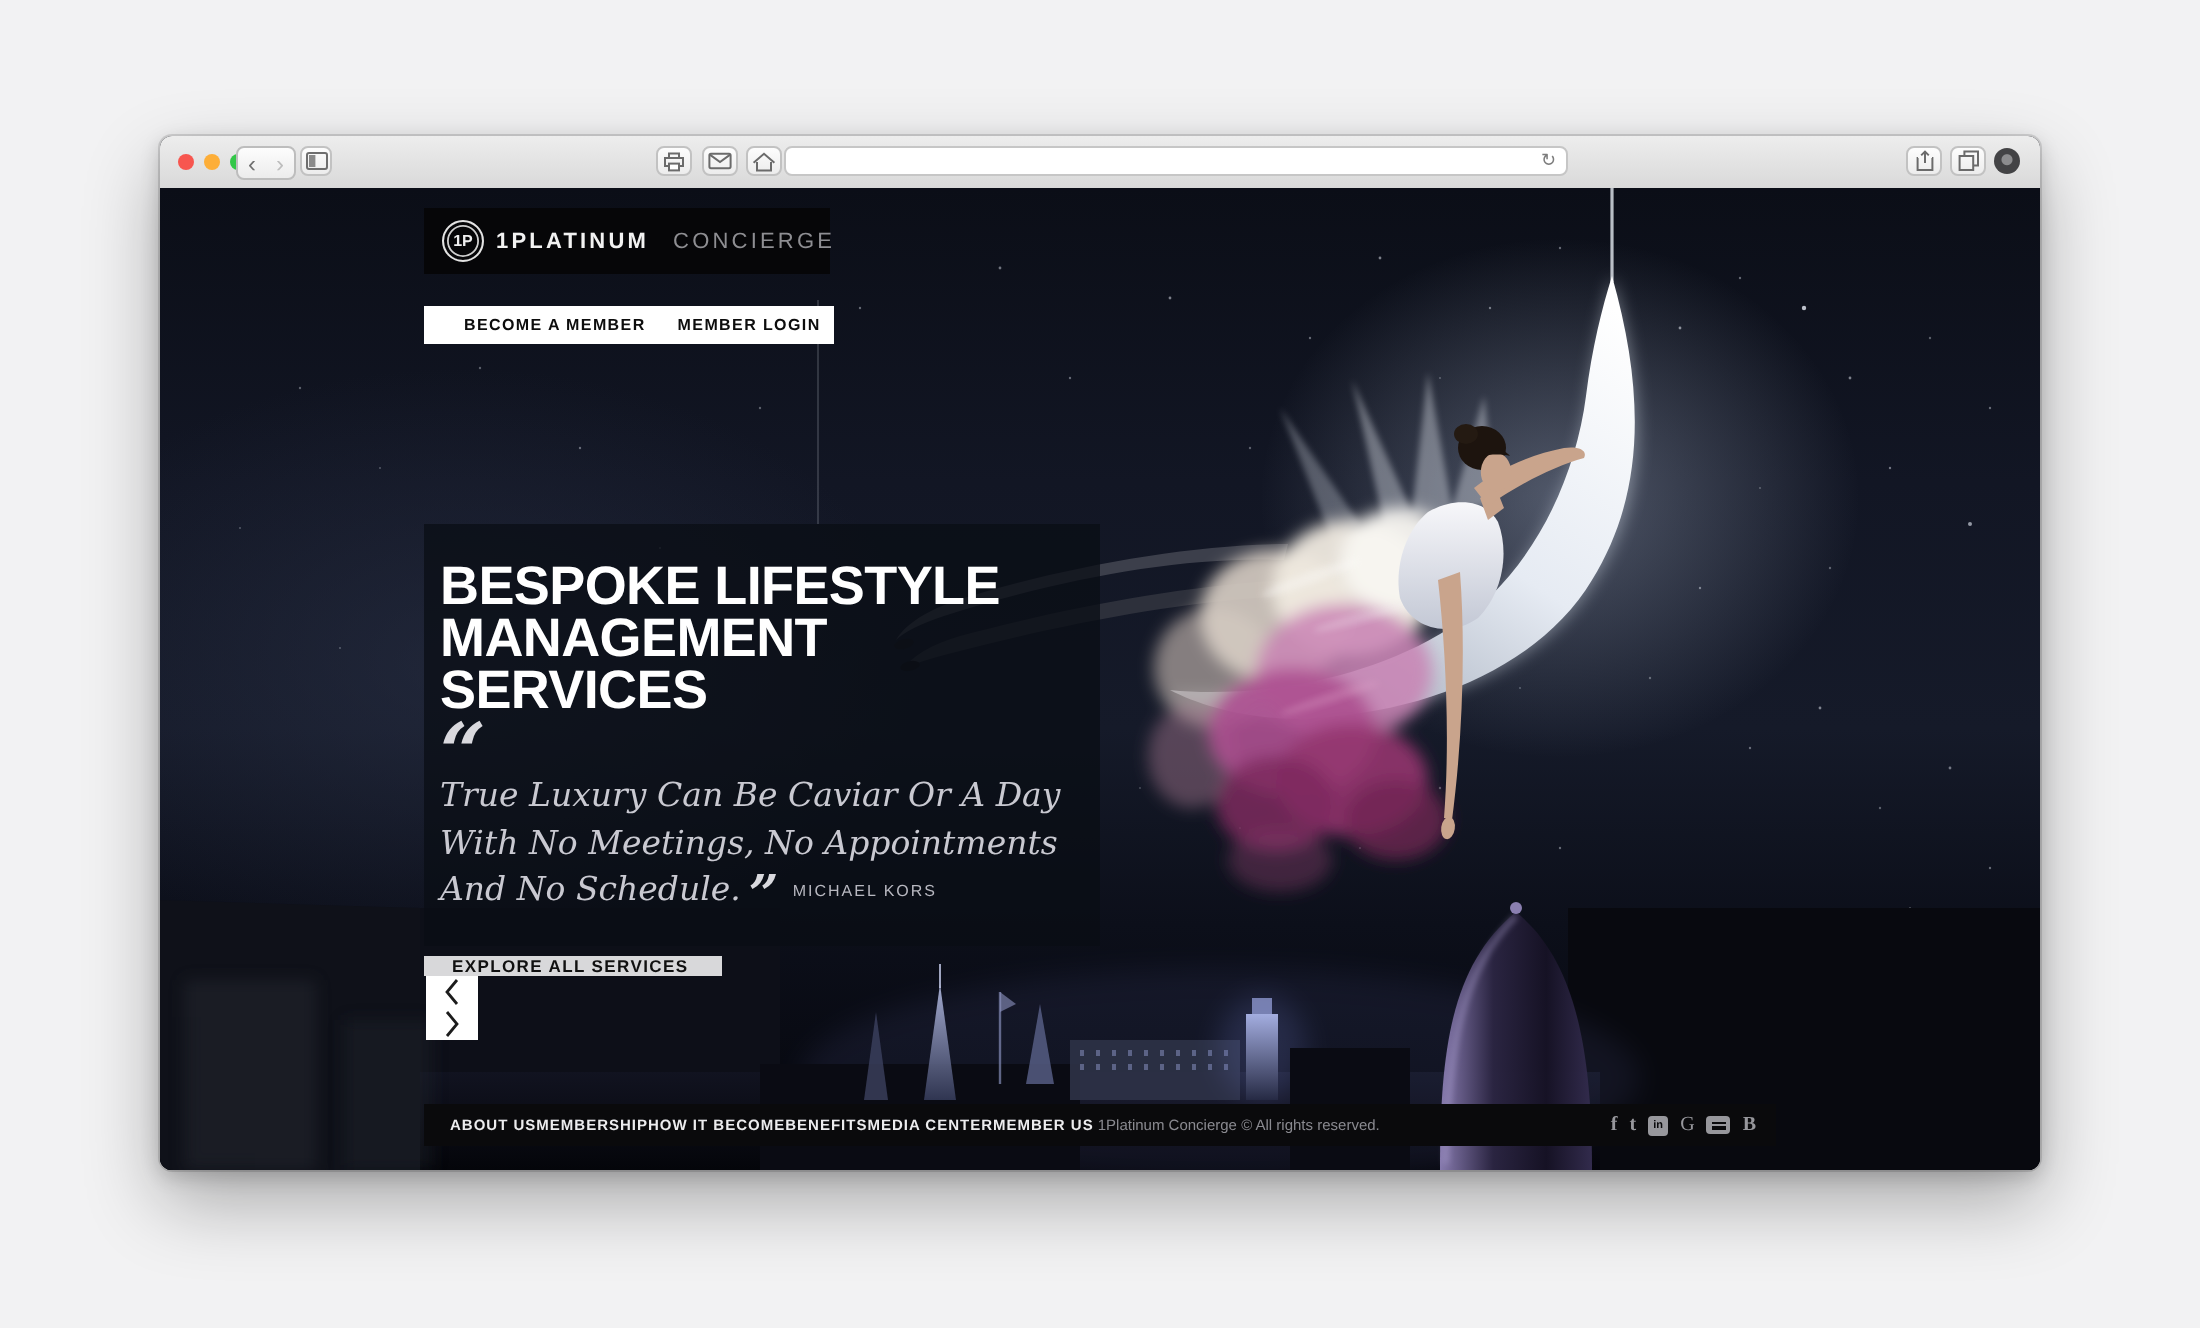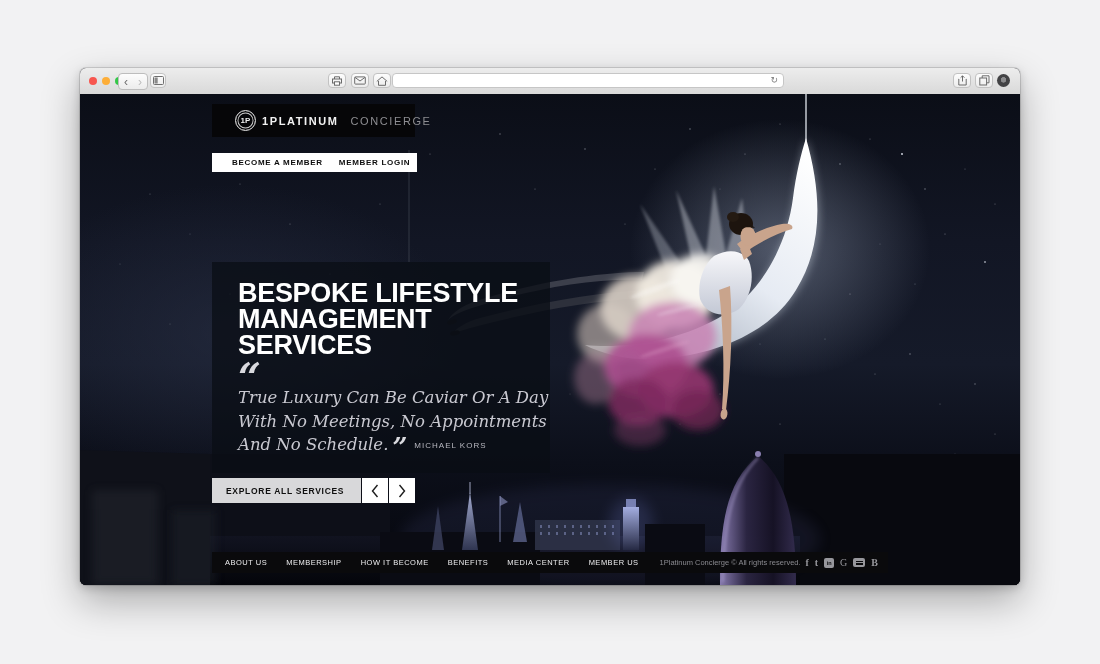--- a/index.html
+++ b/index.html
@@ -24,48 +24,48 @@
   .urlfield{position:absolute;left:312px;top:5px;width:392px;height:15px;background:#fff;
     border:1px solid #c6c6c6;border-radius:4px;box-sizing:border-box;display:flex;align-items:center;
     padding:0 5px;font-size:9px;color:#444;}
   .urlfield .reload{margin-left:auto;font-size:9px;color:#7c7c7c;line-height:9px;}
   .darkcircle{position:absolute;top:6px;width:13px;height:13px;border-radius:50%;
     background:radial-gradient(circle at 50% 45%,#8c8c8e 0 2.5px,#434345 3px);border:none;padding:0;}
   
   .site{position:absolute;left:0;top:26px;width:940px;height:491px;overflow:hidden;background:#0a0c14;}
   .scene{position:absolute;left:0;top:0;}
   .headerbar{position:absolute;left:132px;top:10px;width:203px;height:33px;background:#060608;
-    display:flex;align-items:center;padding-left:23px;box-sizing:border-box;}
+    display:flex;align-items:center;padding-left:9px;box-sizing:border-box;}
   .badge{width:19px;height:19px;border-radius:50%;border:1.6px solid #e3e3e3;box-shadow:inset 0 0 0 1.5px #060608,inset 0 0 0 2.4px #cfcfcf;
     display:flex;align-items:center;justify-content:center;font-size:8px;font-weight:bold;color:#efefef;flex:0 0 auto;}
   .brand-bold{margin-left:6px;font-size:11px;font-weight:bold;color:#f2f2f2;letter-spacing:1.6px;white-space:nowrap;}
   .brand-light{margin-left:12px;font-size:11px;color:#8e8e92;letter-spacing:1.6px;white-space:nowrap;}
   .memberbar{position:absolute;left:132px;top:59px;width:205px;height:19px;background:#ffffff;
     display:flex;align-items:center;gap:16px;padding-left:20px;box-sizing:border-box;}
   .memberbar a{font-size:8px;font-weight:bold;color:#0d0d0d;letter-spacing:.7px;text-decoration:none;white-space:nowrap;}
   .hero{position:absolute;left:132px;top:168px;width:338px;height:211px;background:rgba(10,13,20,.74);
-    box-sizing:border-box;padding:18px 0 0 26px;}
+    box-sizing:border-box;padding:18px 0 0 8px;}
   .hline{font-size:27px;line-height:26px;font-weight:bold;color:#ffffff;letter-spacing:-.3px;white-space:nowrap;}
   .qopen{display:block;font-family:"DejaVu Serif",serif;font-style:italic;font-weight:bold;
     font-size:40px;line-height:30px;height:24px;color:#d9d9de;margin-top:4px;}
   .qline{font-family:"DejaVu Serif",serif;font-style:italic;font-size:16.5px;line-height:23.5px;
     color:#c9c9d1;white-space:nowrap;}
   .qclose{font-family:"DejaVu Serif",serif;font-style:italic;font-weight:bold;font-size:26px;
     line-height:10px;color:#d9d9de;vertical-align:-6px;margin-left:4px;}
   .attrib{font-family:"Liberation Sans",sans-serif;font-style:normal;font-size:8px;color:#b8b8c0;
     letter-spacing:1px;margin-left:7px;vertical-align:2px;}
-  .explore{position:absolute;left:132px;top:384px;height:25px;display:flex;}
+  .explore{position:absolute;left:132px;top:384px;height:25px;display:flex;flex-direction:column;}
   .explore-label{width:149px;background:#d8d8da;display:flex;align-items:center;padding-left:14px;
     box-sizing:border-box;font-size:8.5px;font-weight:bold;letter-spacing:.7px;color:#101010;cursor:pointer;}
   .arrowbox{width:26px;height:25px;background:#ffffff;display:flex;align-items:center;justify-content:center;
     border:none;padding:0;margin-left:1px;cursor:pointer;}
   .footer{position:absolute;left:132px;top:458px;width:676px;height:21px;background:#0a0a0c;
     display:flex;align-items:center;padding:0 10px 0 13px;box-sizing:border-box;}
-  .fnav{font-size:7.5px;font-weight:normal;color:#ececee;letter-spacing:.5px;text-decoration:none;
-    margin-right:19px;white-space:nowrap;}
+  .fnav{font-size:7.5px;font-weight:bold;color:#ececee;letter-spacing:.5px;text-decoration:none;
+    white-space:nowrap;}
   .fcopy{font-size:7.5px;color:#8a8a90;margin-left:2px;white-space:nowrap;}
   .social{margin-left:auto;display:flex;align-items:center;gap:6px;}
   .sicon{color:#97979c;font-size:10px;font-weight:bold;line-height:10px;cursor:pointer;
     display:flex;align-items:center;justify-content:center;font-family:"Liberation Serif",serif;}
   .sicon.box{width:10px;height:10px;background:#97979c;border-radius:2px;color:#0a0a0c;
     font-size:5.5px;font-family:"Liberation Sans",sans-serif;}
   .sicon.yt{width:12px;height:9px;background:#97979c;border-radius:2px;flex-direction:column;gap:1px;}
   .sicon.yt i{display:block;width:7px;height:1.5px;background:#0a0a0c;}
 </style>
 </head>

